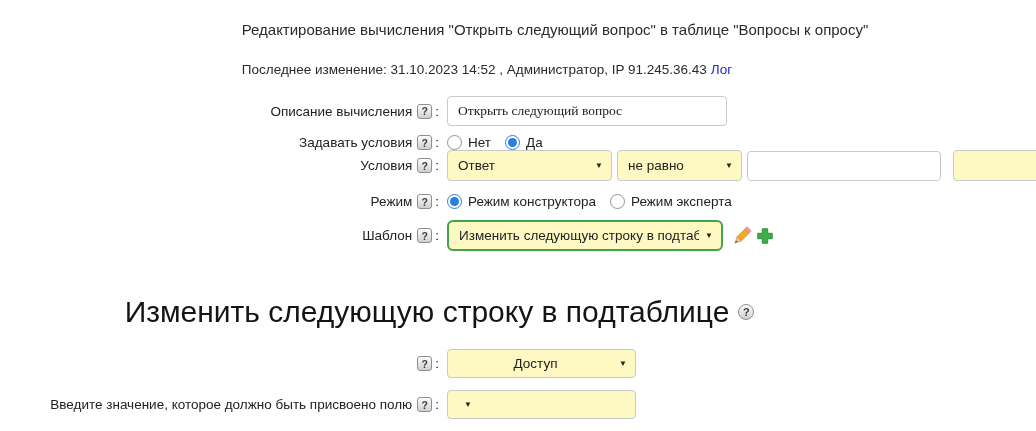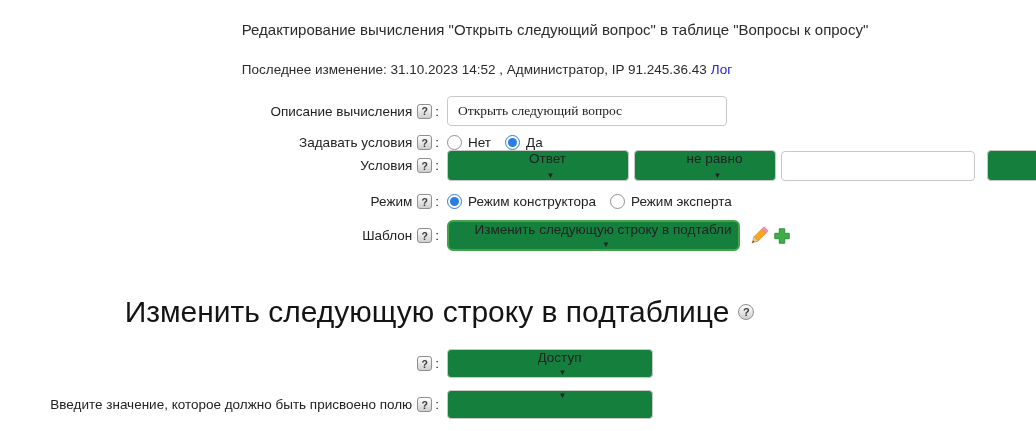--- a/index.html
+++ b/index.html
@@ -29,24 +29,23 @@
     width:15px;height:15px;margin:0 1px 0 5px;border:1px solid #8f8f8f;border-radius:3px;
     background:linear-gradient(#fefefe,#cfcfcf);
     font-size:10.5px;font-weight:bold;color:#3c3c3c;box-sizing:border-box;cursor:pointer;
   }
   .colon{margin-left:2px;}
   input.txt{
     height:28px;border:1px solid #c9c9c9;border-radius:4px;
     font-family:Liberation Serif, serif;font-size:13.5px;color:#222;padding:0 10px;outline:none;
   }
   .sel{
-    height:29px;border:1px solid #c9c9c9;border-radius:4px;background:#15803d;
-    display:flex;align-items:center;padding:0 8px 0 27px;box-sizing:content-box;
+    height:29px;border:1px solid #c9c9c9;border-radius:4px;background:#fef9c3;
+    display:flex;align-items:center;padding:0 8px 0 10px;box-sizing:content-box;
     cursor:pointer;
-    flex-direction:column;
   }
   .sel-text{flex:1;font-size:13.5px;color:#222;white-space:nowrap;overflow:hidden;}
   .sel-arrow{font-size:8px;color:#222;margin-left:6px;flex:0 0 auto;}
   .sel-template{border:2px solid #44a248;border-radius:6px;height:27px;}
   .radio-option{display:flex;align-items:center;cursor:pointer;margin-right:14px;}
   .radio{
     width:15px;height:15px;border-radius:50%;border:1px solid #919191;background:#fff;
     display:flex;align-items:center;justify-content:center;box-sizing:border-box;flex:0 0 auto;
   }
   .radio.checked{border-color:#2a7de2;}
@@ -54,21 +53,21 @@
   .radio.checked .dot{display:block;}
   .radio-label{margin-left:6px;font-size:13.5px;color:#222;}
   .icon-btn{display:flex;align-items:center;justify-content:center;cursor:pointer;}
   .heading-wrap{width:880px;margin-top:41px;text-align:center;}
   .heading{
     font-size:30px;color:#141414;line-height:40px;display:inline-flex;align-items:center;
     white-space:nowrap;
   }
   .heading .help{width:16px;height:16px;border-radius:8px;margin-left:9px;font-size:11px;}
   .sub-rows{margin-top:17px;}
-  .sub-rows .sel{height:27px;}
+  .sub-rows .sel{height:27px;text-align:center;}
   .mb9{margin-bottom:9px;}  .mb8{margin-bottom:0;}
   .mb13{margin-bottom:13px;} .mb11{margin-bottom:11px;} .mb12{margin-bottom:12px;}
   .w-desc{width:258px;}
   .w-s1{width:145px;} .w-s2{width:105px;} .w-inp{width:172px;} .w-s3{width:92px;}
   .w-tpl{width:254px;}
   .w-sub{width:169px;}
   .gap5{margin-left:5px;} .gap12{margin-left:12px;} .gap8{margin-left:8px;}
 </style>
 </head>
 <body>

